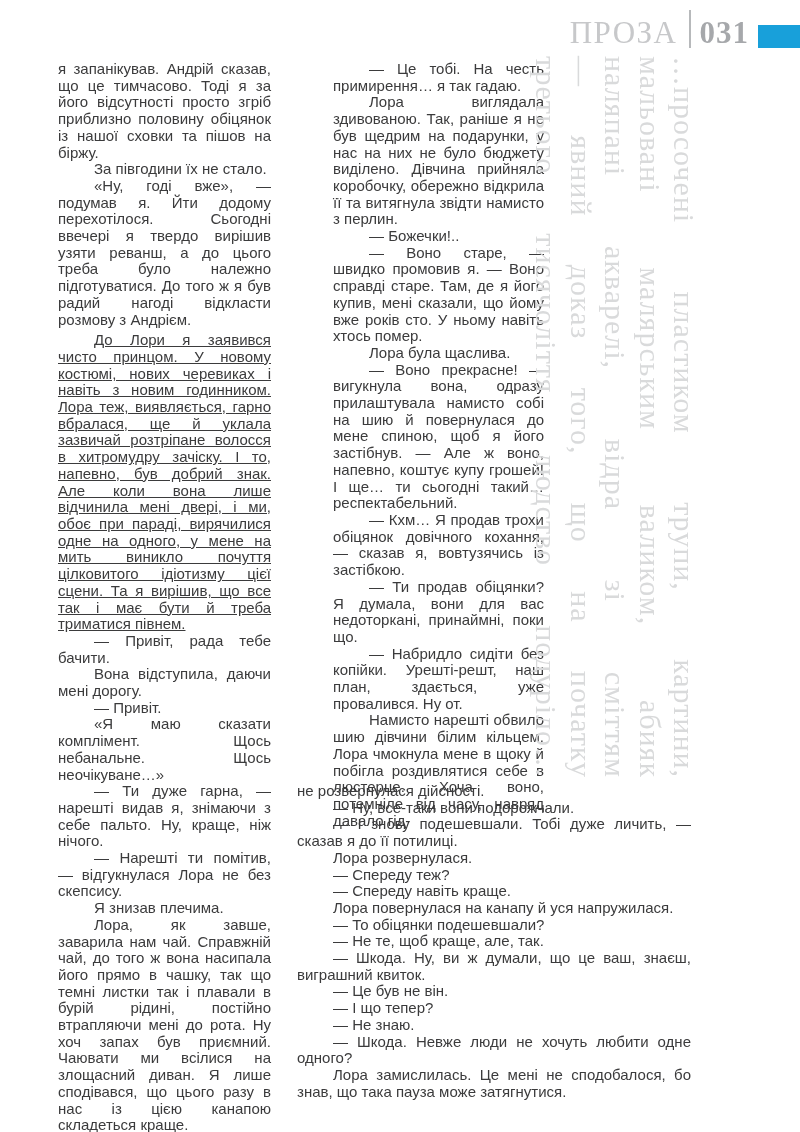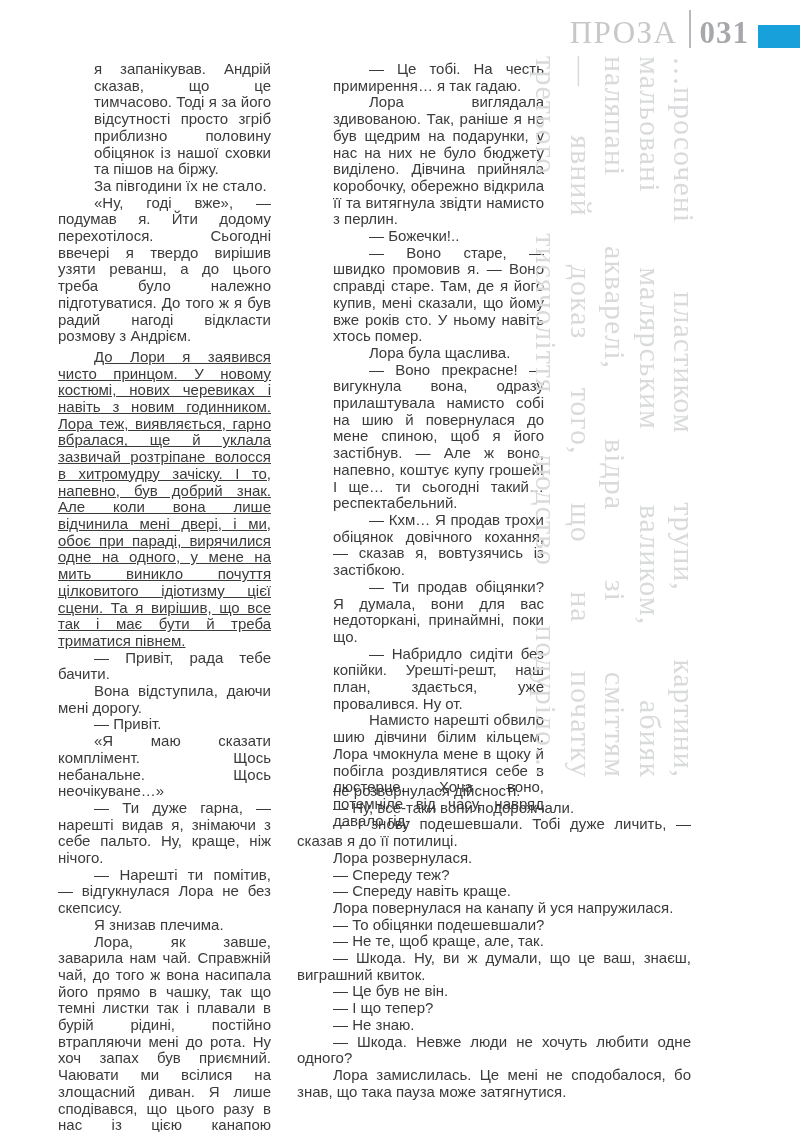--- a/index.html
+++ b/index.html
@@ -51,21 +51,21 @@
   .col {
     position: absolute;
     font-size: 15px;
     line-height: 16.7px;
     text-align: justify;
   }
   #col-left  { left: 58px;  top: 61px;  width: 213px; }
   #col-right { left: 297px; top: 61px;  width: 211px; margin-left: 36px; }
   #col-wide  { left: 297px; top: 783px; width: 394px; }
   .para { margin: 0; text-indent: 36px; }
-  .para.no-indent { text-indent: 0; margin-left: 36px; }
+  .para.no-indent { text-indent: 0; }
   .para.spaced { margin-top: 4px; text-decoration: underline; }
 
   
   .pull-quote {
     position: absolute;
     left: 528px; top: 56px;
     height: 722px; width: 173px;
     writing-mode: vertical-rl;
     font-family: "Liberation Serif", serif;
     font-size: 30px;

